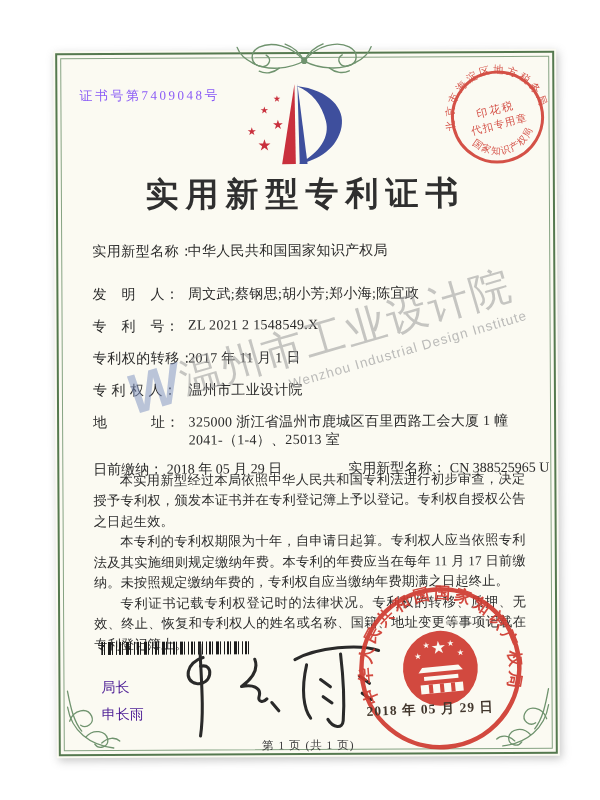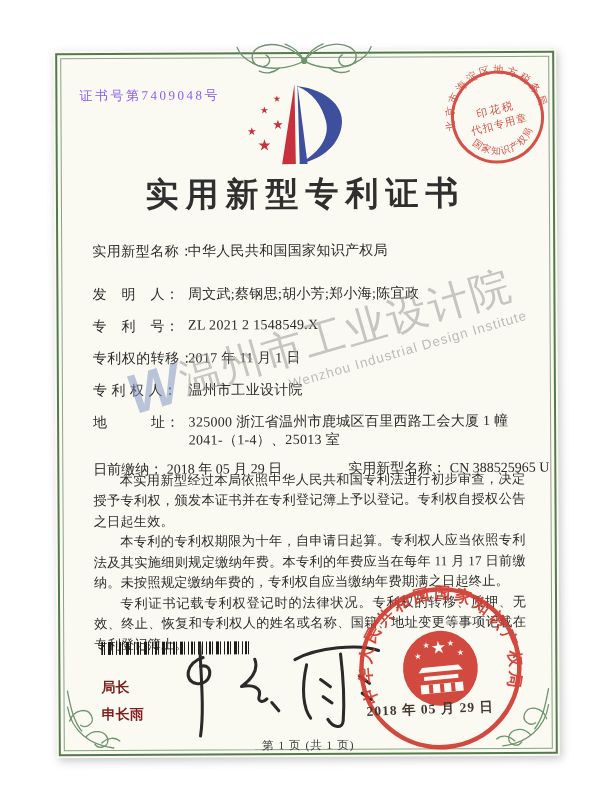--- a/index.html
+++ b/index.html
@@ -27,22 +27,22 @@
   .r0{top:0;} .r1{top:43px;} .r2{top:75px;} .r3{top:107px;} .r4{top:139px;}
   .r5{top:171px;} .rg{top:218px;}
   .grant-right{position:absolute;left:255px;top:0;white-space:nowrap;}
   .paras{position:absolute;left:38px;top:420px;width:432px;font-size:13.2px;
          line-height:1.55;color:#2e2e2e;text-align:justify;}
   .paras p{margin:0;text-indent:2em;letter-spacing:.2px;}
   .barcode{position:absolute;left:45px;top:591px;width:150px;height:13px;
     background:repeating-linear-gradient(90deg,#1c1c1c 0 2px,transparent 2px 3px,
       #1c1c1c 3px 4px,transparent 4px 7px,#1c1c1c 7px 10px,transparent 10px 11px,
       #1c1c1c 11px 12px,transparent 12px 15px,#1c1c1c 15px 16px,transparent 16px 18px);}
-  .signoff{position:absolute;left:45px;top:623px;font-size:14px;color:#7f1d1d;
-           font-family:"Liberation Sans","DejaVu Sans",sans-serif;line-height:1.9;font-weight:bold;}
+  .signoff{position:absolute;left:45px;top:623px;font-size:14px;color:#4c1d95;
+           font-family:"Liberation Sans","DejaVu Sans",sans-serif;line-height:1.9;}
   .signature{position:absolute;left:115px;top:585px;width:230px;height:105px;
              transform:rotate(-2deg);}
   .seal-office{position:absolute;left:298px;top:533px;width:172px;height:172px;
                transform:rotate(-5deg);opacity:.92;}
   .seal-date{position:absolute;left:310px;top:651px;font-size:13.5px;color:#41362c;
              letter-spacing:1px;transform:rotate(-2deg);z-index:6;font-weight:bold;}
   .page-footer{position:absolute;left:0;top:688px;width:100%;text-align:center;
                font-size:11.5px;color:#3a3a3a;letter-spacing:1px;}
   .ornament-top{position:absolute;left:156px;top:-15px;width:190px;height:44px;}
   .ornament-bl{position:absolute;left:5px;bottom:5px;width:82px;height:82px;}

